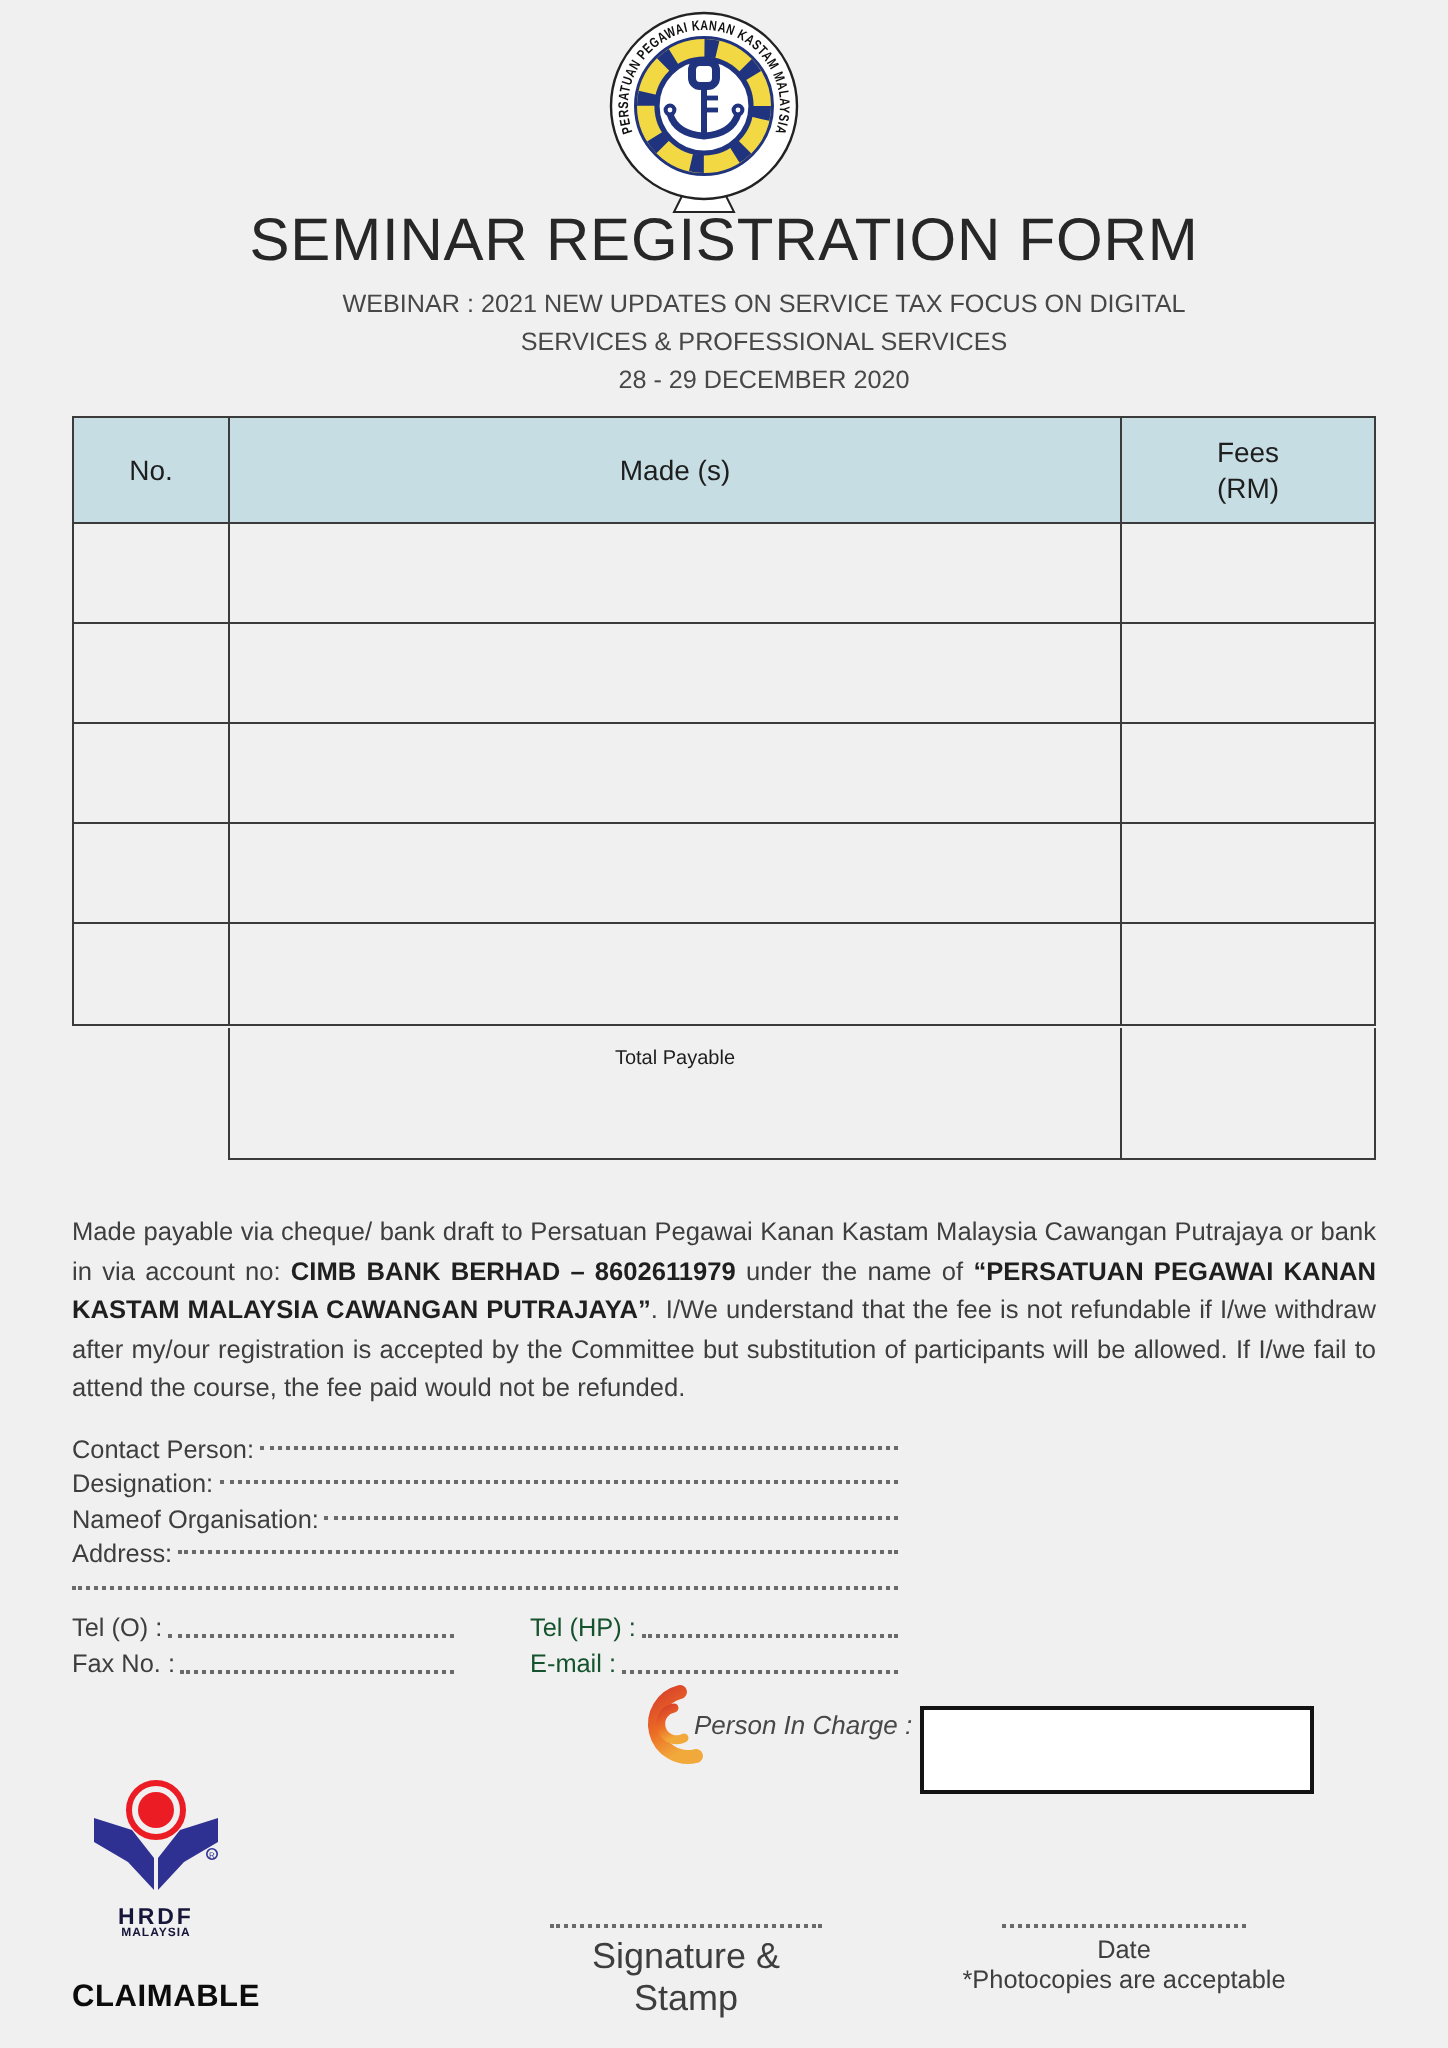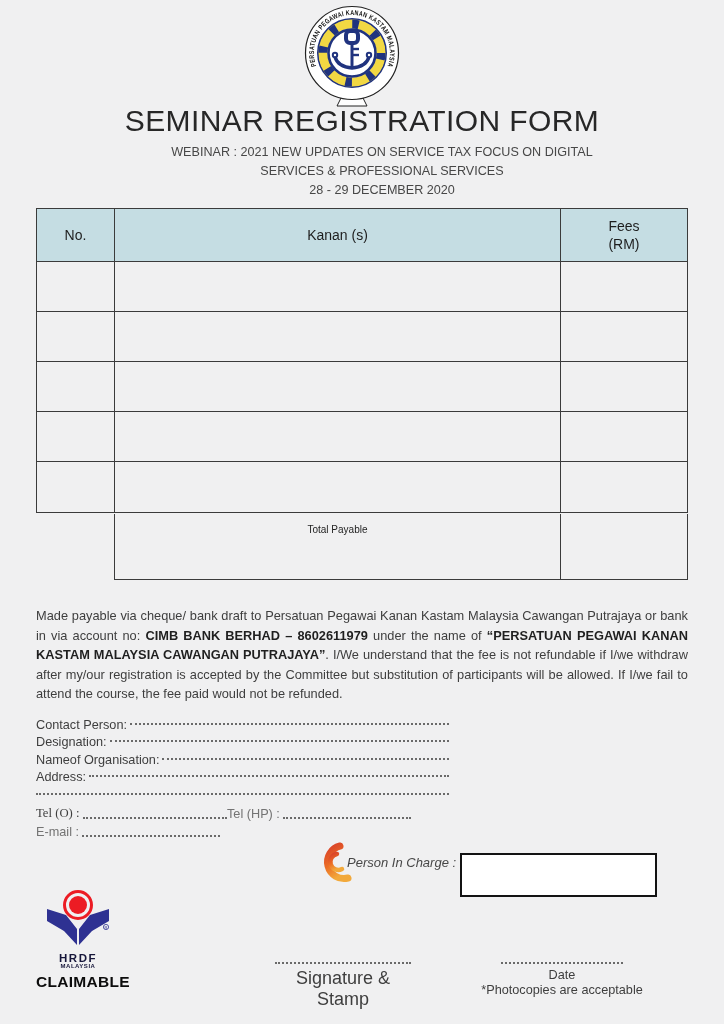--- a/index.html
+++ b/index.html
@@ -37,35 +37,35 @@
   .note { position:absolute; left:36px; top:606px; width:652px;
           font-size:12.8px; line-height:19.6px; color:#3e3e3e; text-align:justify; }
   .note b { color:#1f1f1f; }
 
   
   .contact { position:absolute; left:36px; top:716px; width:413px; }
   .f-row { display:flex; align-items:center; height:17.5px; font-size:12.7px; color:#3e3e3e; }
   .f-label { white-space:nowrap; padding-right:3px; }
   .dots { flex:1; border-bottom:2px dotted #6a6a6a; margin-bottom:2px; }
   .pair-row { display:flex; height:17.5px; }
-  .pair-left  { width:191px; display:flex; align-items:flex-end; font-size:12.7px; color:#3e3e3e;font-family:Liberation Serif, serif; }
-  .pair-right { width:184px; display:flex; align-items:flex-end; font-size:12.7px; color:#737373; }
+  .pair-left  { width:191px; display:flex; align-items:flex-end; font-size:12.7px; color:#3e3e3e; }
+  .pair-right { width:184px; margin-left:38px; display:flex; align-items:flex-end; font-size:12.7px; color:#14532d; }
 
   
   .pic { position:absolute; left:316px; top:838px; width:348px; height:62px;font-style:italic; }
   .pic-swirl { position:absolute; left:0; top:0; width:38px; height:54px; }
   .pic-label { position:absolute; left:31px; top:17px; font-size:13px; color:#474747; white-space:nowrap; }
   .pic-box { position:absolute; left:144px; top:15px; width:197px; height:44px;
              background:#ffffff; border:2.5px solid #131313; }
 
   
   .hrdf { position:absolute; left:36px; top:889px; width:84px; text-align:center; }
   .hrdf-acronym { font-size:11.5px; font-weight:bold; color:#16163a; letter-spacing:1.5px; margin-top:1px; }
   .hrdf-country { font-size:6px; font-weight:bold; color:#16163a; letter-spacing:0.5px; margin-top:-1px; }
-  .hrdf-claim { font-size:15.5px; font-weight:bold; color:#0c0c0c; letter-spacing:0.3px; margin-top:4px; }
+  .hrdf-claim { font-size:15.5px; font-weight:bold; color:#0c0c0c; letter-spacing:0.3px; margin-top:20px; }
 
   
   .sig-block { position:absolute; left:272px; top:962px; width:142px; text-align:center;
                font-size:18px; color:#3e3e3e; }
   .date-block { position:absolute; left:478px; top:962px; width:168px; text-align:center;
                 font-size:12.7px; color:#3e3e3e; }
   .dotline { border-top:2px dotted #6a6a6a; height:0; margin:0 auto 4px; }
   .sig-block .dotline { width:136px; }
   .date-block .dotline { width:122px; }
   .foot-note { white-space:nowrap; margin-top:1px; }
@@ -104,21 +104,21 @@
 
   <h1 class="title">SEMINAR REGISTRATION FORM</h1>
   <div class="subtitle">
     <div>WEBINAR : 2021 NEW UPDATES ON SERVICE TAX  FOCUS ON DIGITAL</div>
     <div>SERVICES &amp; PROFESSIONAL SERVICES</div>
     <div>28 - 29 DECEMBER 2020</div>
   </div>
 
   <div class="ftable" id="ftable">
     <div class="hcell c-no">No.</div>
-    <div class="hcell c-name">Kanan (s)</div>
+    <div class="hcell c-name">Made (s)</div>
     <div class="hcell c-fees two-line">
       <span>Fees</span>
       <span>(RM)</span>
     </div>
 
   <div class="cell c-no"></div>
       <div class="cell c-name"></div>
       <div class="cell c-fees"></div>
       <div class="cell c-no"></div>
       <div class="cell c-name"></div>
@@ -164,20 +164,24 @@
       <div class="pair-left">
         <span class="f-label">Tel (O) :</span>
         <span class="dots"></span>
       </div>
       <div class="pair-right">
         <span class="f-label">Tel (HP) :</span>
         <span class="dots"></span>
       </div>
     </div>
     <div class="pair-row">
+      <div class="pair-left">
+        <span class="f-label">Fax No. :</span>
+        <span class="dots"></span>
+      </div>
       <div class="pair-right">
         <span class="f-label">E-mail :</span>
         <span class="dots"></span>
       </div>
     </div>
   </div>
 
   <div class="pic">
     <div class="pic-swirl">
       <svg viewBox="0 0 38 54" width="38" height="54">

